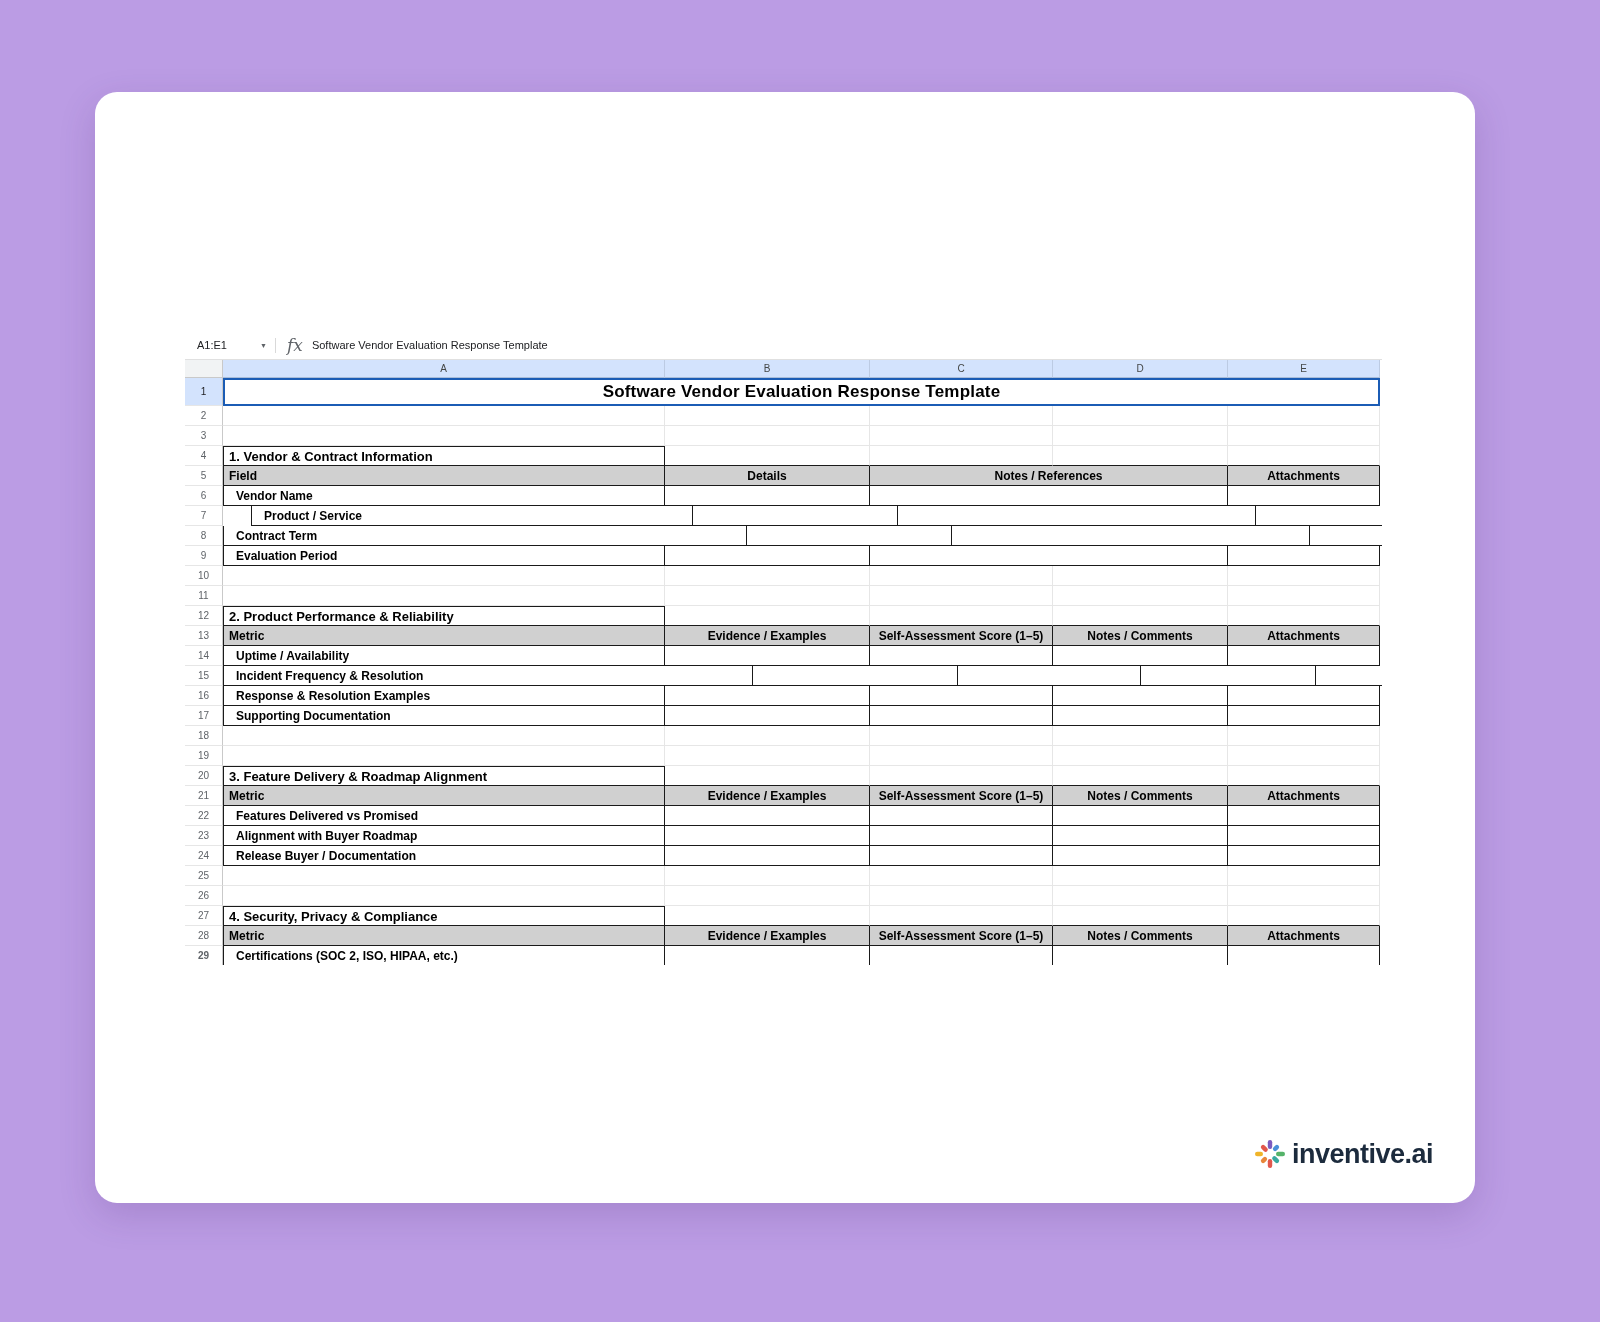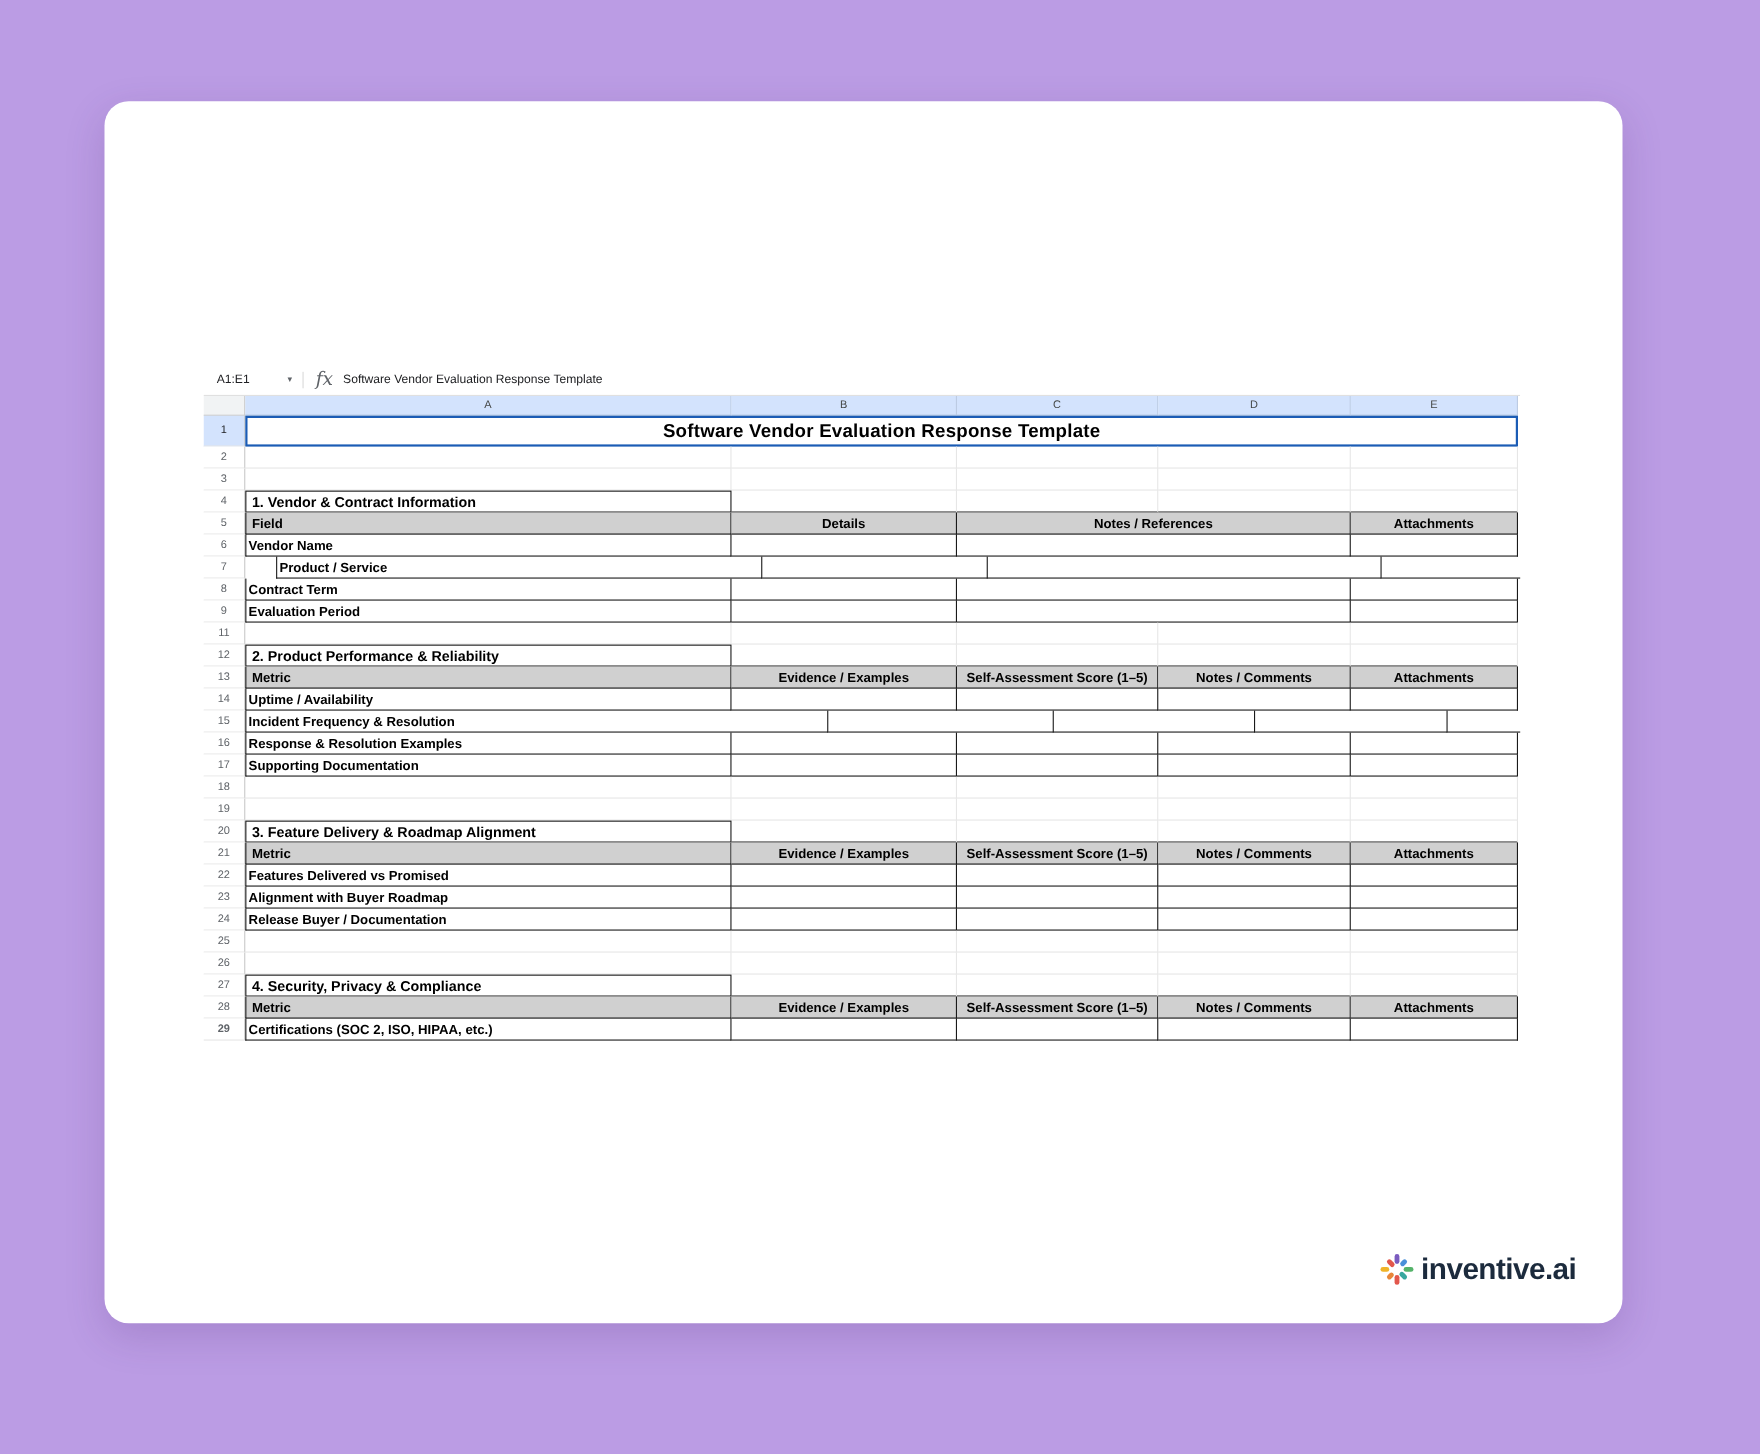--- a/index.html
+++ b/index.html
@@ -40,21 +40,21 @@
     font-size:10px;display:flex;align-items:center;justify-content:center;cursor:pointer;}
   .rownum.sel{background:#d3e3fd;color:#202124;}
   .f{border-right:1px solid #e6e6e6;border-bottom:1px solid #e6e6e6;}
   .f.sb{border-bottom:1px solid #1a1a1a;}
   .title-cell{border:2px solid #1b5cb5;font-weight:bold;font-size:17px;display:flex;align-items:center;justify-content:center;letter-spacing:.2px;}
   .section-cell{border:1px solid #1a1a1a;font-weight:bold;font-size:13px;display:flex;align-items:center;padding-left:5px;}
   .th{background:#d0d0d0;border-right:1px solid #1a1a1a;border-bottom:1px solid #1a1a1a;border-top:0;
     font-weight:bold;display:flex;align-items:center;justify-content:center;}
   .th.left{justify-content:flex-start;padding-left:5px;border-left:1px solid #1a1a1a;}
   .td{border-right:1px solid #1a1a1a;border-bottom:1px solid #1a1a1a;}
-  .td.label{font-weight:bold;display:flex;align-items:center;padding-left:2px;border-left:1px solid #1a1a1a;}
+  .td.label{font-weight:bold;display:flex;align-items:center;padding-left:12px;border-left:1px solid #1a1a1a;}
   
   .logo{position:absolute;right:42px;bottom:32px;display:flex;align-items:center;gap:5px;}
   .logo-text{font-size:27px;font-weight:bold;color:#1c2b3d;letter-spacing:-0.5px;}
 </style>
 </head>
 <body>
 
 <div class="card">
 
   <div class="sheet">
@@ -120,31 +120,39 @@
         </div>
         <div class="row data4">
           <div class="c rownum" style="width: 38px;">7</div>
           <div class="c td label" style="width: 442px; margin-left: 28px;">Product / Service</div>
           <div class="c td" style="width: 205px;"></div>
           <div class="c td" style="width: 358px;"></div>
           <div class="c td" style="width: 152px;"></div>
         </div>
         <div class="row data4">
           <div class="c rownum" style="width: 38px;">8</div>
-          <div class="c td label" style="width: 442px;">Contract Term</div>
+          <div class="c td label" style="width: 524px;">Contract Term</div>
           <div class="c td" style="width: 205px;"></div>
           <div class="c td" style="width: 358px;"></div>
           <div class="c td" style="width: 152px;"></div>
         </div>
         <div class="row data4">
           <div class="c rownum" style="width: 38px;">9</div>
           <div class="c td label" style="width: 442px;">Evaluation Period</div>
           <div class="c td" style="width: 205px;"></div>
           <div class="c td" style="width: 358px;"></div>
           <div class="c td" style="width: 152px;"></div>
+        </div>
+        <div class="row empty">
+          <div class="c rownum" style="width: 38px;">10</div>
+          <div class="c f" style="width: 442px;"></div>
+          <div class="c f" style="width: 205px;"></div>
+          <div class="c f" style="width: 183px;"></div>
+          <div class="c f" style="width: 175px;"></div>
+          <div class="c f" style="width: 152px;"></div>
         </div>
         <div class="row empty">
           <div class="c rownum" style="width: 38px;">11</div>
           <div class="c f" style="width: 442px;"></div>
           <div class="c f" style="width: 205px;"></div>
           <div class="c f" style="width: 183px;"></div>
           <div class="c f" style="width: 175px;"></div>
           <div class="c f" style="width: 152px;"></div>
         </div>
         <div class="row section">

